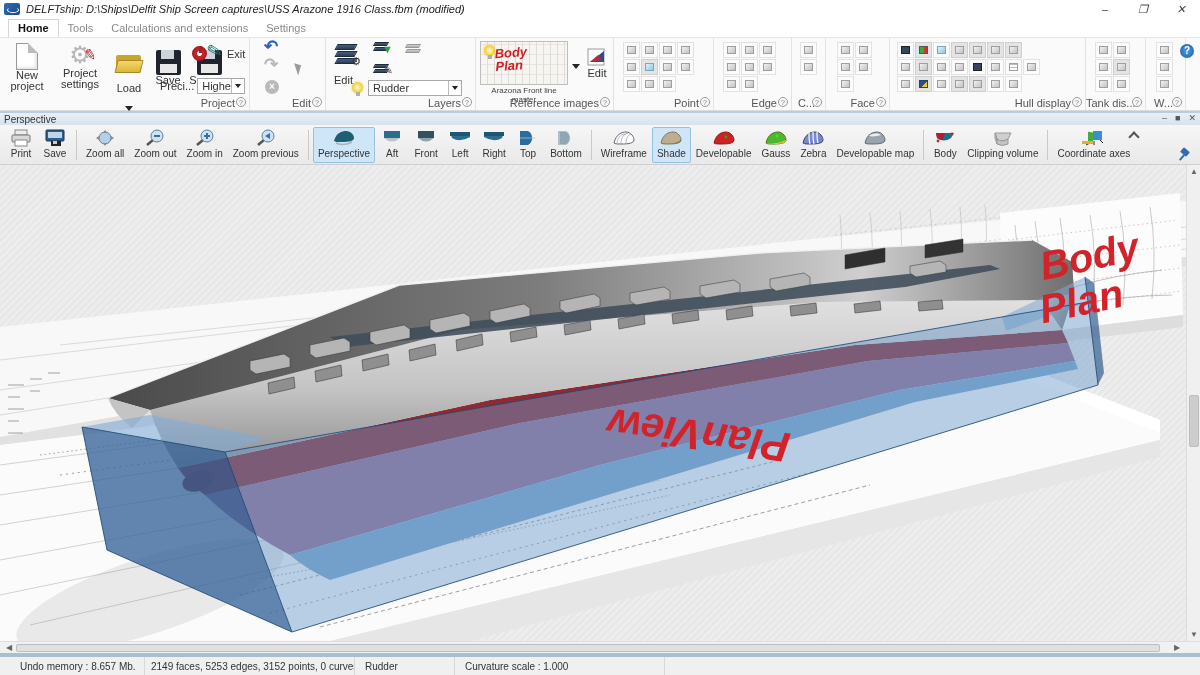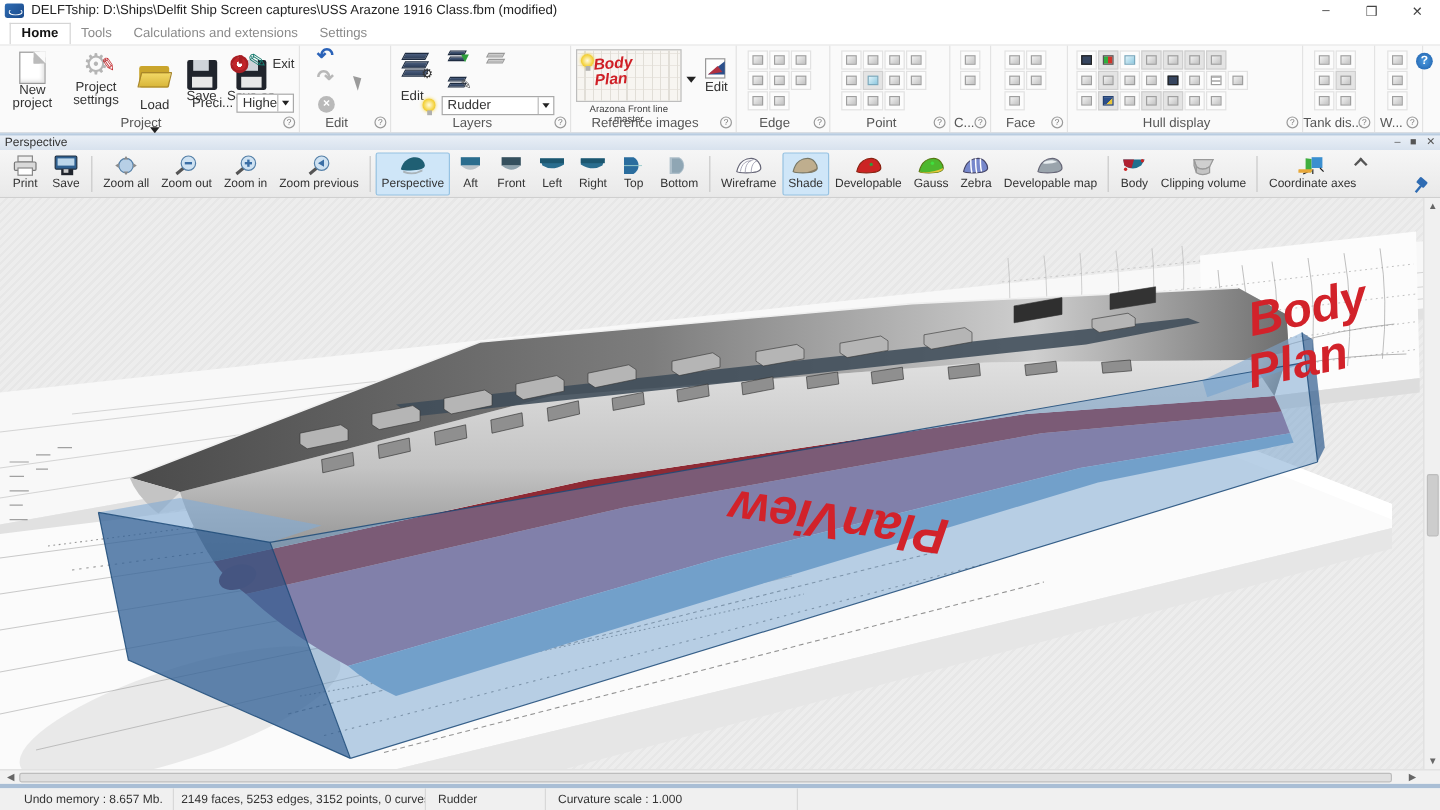--- a/index.html
+++ b/index.html
@@ -1,35 +1,35 @@
 <!DOCTYPE html>
 <html><head>
 <meta charset="utf-8">
 <style>
   * { margin:0; padding:0; box-sizing:border-box; }
   html,body { width:1200px; height:675px; overflow:hidden; }
   body { font-family:"Liberation Sans", sans-serif; background:#fff; position:relative; font-size:11px; color:#333; }
 
   
-  .titlebar { height:18px; background:#fff; display:flex; align-items:center; padding-left:4px; position:relative; }
+  .titlebar { height:18px; background:#fff; display:flex; align-items:center; padding-left:4px; position:relative;font-style:italic; }
   .app-icon { width:16px; height:12px; border-radius:2px; background:linear-gradient(135deg,#2f6cb3,#1a4a8a); position:relative; margin-right:6px; }
   .app-icon::after { content:""; position:absolute; left:3px; top:4px; width:10px; height:4px; border:1.5px solid #fff; border-radius:50%; border-top-color:transparent; }
   .title-text { font-size:11px; color:#222; }
   .win-controls { position:absolute; right:0; top:0; height:18px; display:flex; }
   .win-btn { width:38px; height:18px; display:flex; align-items:center; justify-content:center; font-size:11px; color:#444; }
 
   
   .menubar { height:19px; background:#fff; display:flex; align-items:flex-end; padding-left:8px; }
   .menu-tab { padding:2px 9px 3px 9px; color:#8a8a8a; font-size:11px; }
   .menu-tab.active { color:#111; border:1px solid #d5d5d5; border-bottom:none; background:#fff; font-weight:bold; }
 
   
   .ribbon { height:74px; background:#fafafa; border-top:1px solid #e8e8e8; border-bottom:1px solid #d9dde2; display:flex; position:relative; }
   .rg { position:relative; height:100%; border-right:1px solid #e3e3e3; flex:none; }
-  .rg-label { position:absolute; bottom:1px; left:0; right:14px; text-align:center; font-size:11px; color:#555; white-space:nowrap; }
+  .rg-label { position:absolute; bottom:1px; left:0; right:14px; text-align:right; font-size:11px; color:#555; white-space:nowrap; }
   .qh { position:absolute; bottom:3px; right:3px; width:10px; height:10px; border:1px solid #9a9a9a; border-radius:50%; font-size:7px; color:#777; text-align:center; line-height:9px; }
   .rbig { position:absolute; display:flex; flex-direction:column; align-items:center; text-align:center; color:#333; line-height:11px; }
   .dd-arrow { width:0; height:0; border-left:4px solid transparent; border-right:4px solid transparent; border-top:5px solid #222; margin-top:2px; }
   .combo { height:16px; background:#fff; border:1px solid #a9a9a9; display:flex; align-items:center; font-size:11px; padding-left:4px; position:relative; }
   .combo .cdd { position:absolute; right:0; top:0; bottom:0; width:13px; border-left:1px solid #bbb; display:flex; align-items:center; justify-content:center; }
   .combo .cdd i { width:0; height:0; border-left:3.5px solid transparent; border-right:3.5px solid transparent; border-top:4px solid #222; }
   
   .ic-page { width:22px; height:27px; background:#fff; border:1px solid #999; position:relative; box-shadow:inset -2px -2px 3px #e5e5e5; }
   .ic-page::after { content:""; position:absolute; right:-1px; top:-1px; border:5px solid #fff; border-left-color:#bbb; border-bottom-color:#bbb; border-top-color:#fafafa; border-right-color:#fafafa; }
   .ic-gear { font-size:24px; color:#b5b5b5; line-height:26px; position:relative; }
@@ -224,33 +224,33 @@
         <rect x="2" y="3" width="16" height="16" fill="#fdfdfd" stroke="#999"></rect>
         <path d="M4 16 L18 5 L18 16 Z" fill="#2c4f8a"></path>
         <path d="M4 16 L12 9 L16 14 Z" fill="#b03040"></path>
       </svg>
       <span>Edit</span>
     </div>
     <div class="rg-label">Reference images</div>
     <div class="qh">?</div>
   </div>
 
+  <div class="rg" style="width:100px; padding:3px 0 0 8px;">
+    <div class="mirow"><i class="mi"></i><i class="mi"></i><i class="mi"></i><i class="mi"></i></div>
+    <div class="mirow"><i class="mi"></i><i class="mi cyan hl"></i><i class="mi"></i><i class="mi"></i></div>
+    <div class="mirow"><i class="mi"></i><i class="mi"></i><i class="mi"></i></div>
+    <div class="rg-label">Point</div>
+    <div class="qh">?</div>
+  </div>
+
   <div class="rg" style="width:78px; padding:3px 0 0 8px;">
     <div class="mirow"><i class="mi"></i><i class="mi"></i><i class="mi"></i></div>
     <div class="mirow"><i class="mi"></i><i class="mi"></i><i class="mi"></i></div>
     <div class="mirow"><i class="mi"></i><i class="mi"></i></div>
     <div class="rg-label">Edge</div>
-    <div class="qh">?</div>
-  </div>
-
-  <div class="rg" style="width:100px; padding:3px 0 0 8px;">
-    <div class="mirow"><i class="mi"></i><i class="mi"></i><i class="mi"></i><i class="mi"></i></div>
-    <div class="mirow"><i class="mi"></i><i class="mi cyan hl"></i><i class="mi"></i><i class="mi"></i></div>
-    <div class="mirow"><i class="mi"></i><i class="mi"></i><i class="mi"></i></div>
-    <div class="rg-label">Point</div>
     <div class="qh">?</div>
   </div>
 
   <div class="rg" style="width:34px; padding:3px 0 0 7px;">
     <div class="mirow"><i class="mi"></i></div>
     <div class="mirow"><i class="mi"></i></div>
     <div class="rg-label" style="right:10px;">C...</div>
     <div class="qh">?</div>
   </div>
 

